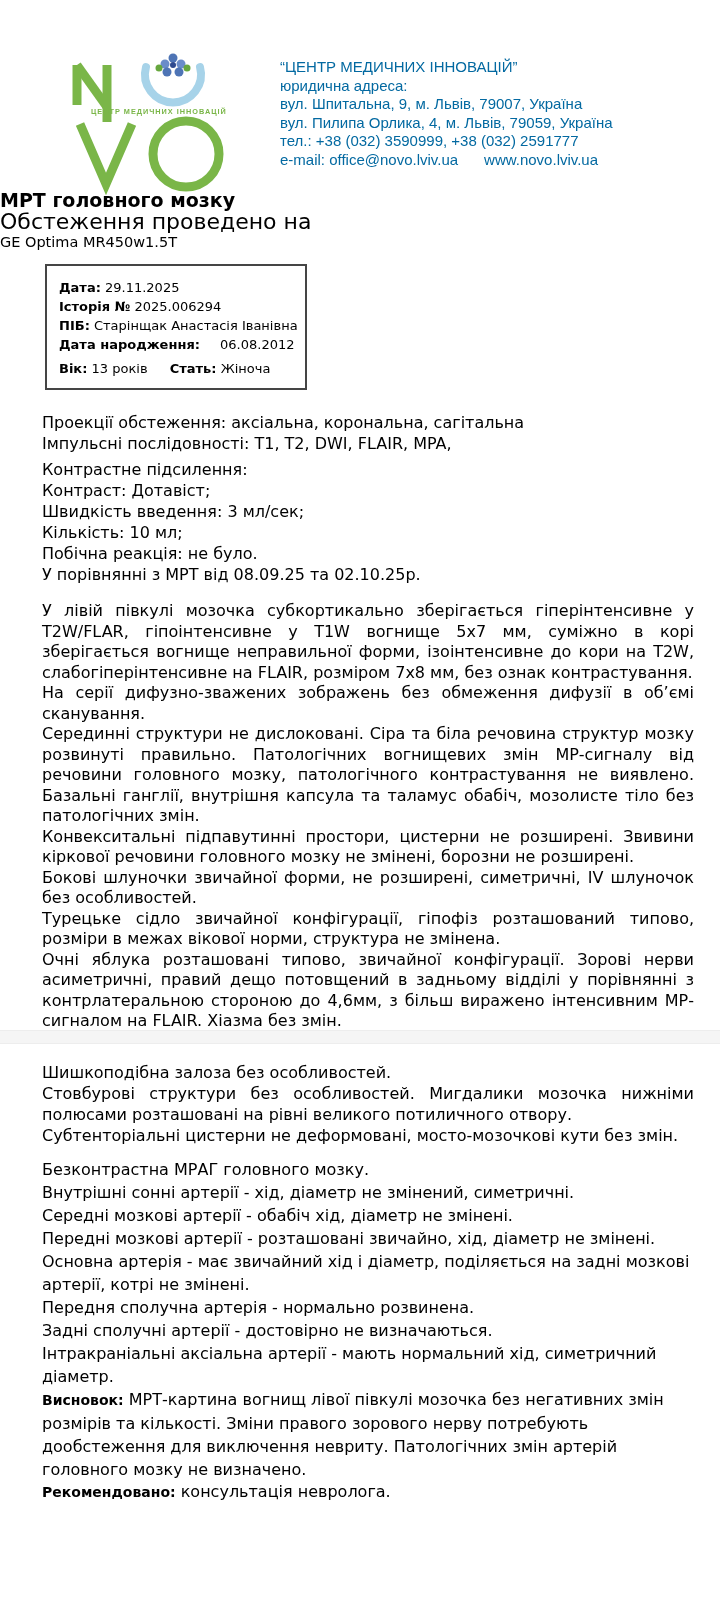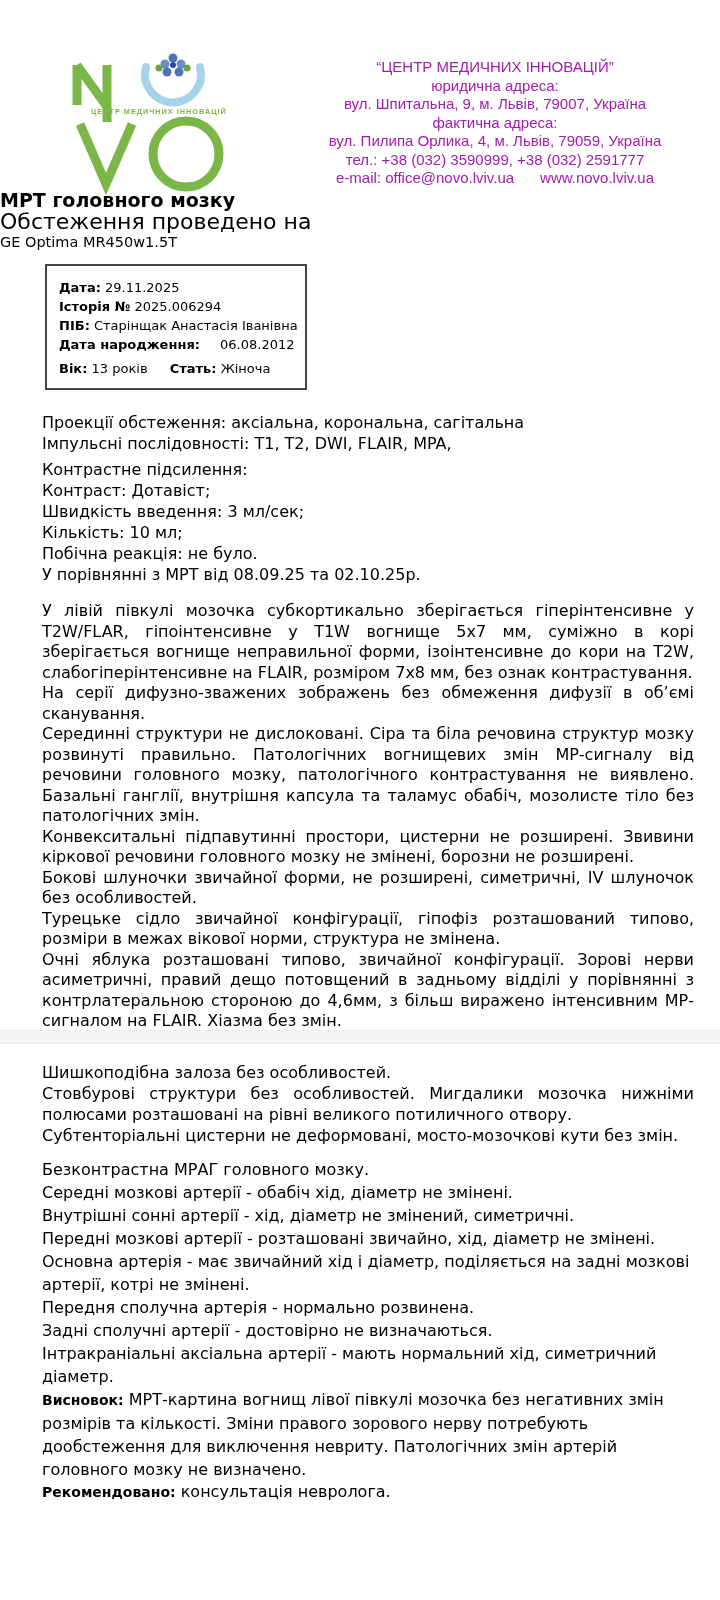--- a/index.html
+++ b/index.html
@@ -2,22 +2,22 @@
 <html><head>
 <meta charset="utf-8">
 <style>
   html,body{margin:0;padding:0;background:#ffffff;}
   .page{position:relative;width:720px;height:1600px;background:#ffffff;overflow:hidden;
         font-family:"DejaVu Sans",sans-serif;color:#000;}
 
   
   .logo-svg{position:absolute;left:58px;top:52px;width:175px;height:145px;}
 
-  .contact{position:absolute;top:58px;right:10px;width:430px;text-align:center;
-           font-family:"Liberation Sans",sans-serif;font-size:15px;line-height:18.5px;color:#a21caf;}
+  .contact{position:absolute;top:58px;right:10px;width:430px;text-align:left;
+           font-family:"Liberation Sans",sans-serif;font-size:15px;line-height:18.5px;color:#0369a1;}
   .contact .web{display:inline-block;margin-left:26px;}
 
   .title-block{position:absolute;top:190px;left:0;width:712px;text-align:left;}
   .t-main{font-size:19px;line-height:21px;font-weight:bold;}
   .t-sub{font-size:22px;line-height:21px;}
   .t-machine{font-size:14.5px;line-height:20px;}
 
   
   .patient-box{position:absolute;left:45px;top:264px;width:234px;border:2px solid #454545;
                padding:12px 12px 10px 12px;font-size:13px;line-height:19px;}
@@ -67,21 +67,20 @@
     </g>
     <text x="33" y="62" font-size="7.3" letter-spacing="1" fill="#7ab648" font-weight="bold" font-family="Liberation Sans, sans-serif">ЦЕНТР МЕДИЧНИХ ІННОВАЦІЙ</text>
     <path d="M22 72 L48 132 L74 72" stroke="#7ab648" stroke-width="9" fill="none"></path>
     <circle cx="128" cy="102" r="33" stroke="#7ab648" stroke-width="9" fill="none"></circle>
   </svg>
 
   <div class="contact">
     <div>“ЦЕНТР МЕДИЧНИХ ІННОВАЦІЙ”</div>
     <div>юридична адреса:</div>
     <div>вул. Шпитальна, 9, м. Львів, 79007, Україна</div>
-    <div>фактична адреса:</div>
     <div>вул. Пилипа Орлика, 4, м. Львів, 79059, Україна</div>
     <div>тел.: +38 (032) 3590999, +38 (032) 2591777</div>
     <div>
       <span>e-mail: office@novo.lviv.ua</span><span class="web">www.novo.lviv.ua</span>
     </div>
   </div>
 
   <div class="title-block">
     <div class="t-main">МРТ головного мозку</div>
     <div class="t-sub">Обстеження проведено на</div>
@@ -139,22 +138,22 @@
 
   <div class="doc2">
     <div>
       <p class="jp">Шишкоподібна залоза без особливостей.</p>
       <p class="jp">Стовбурові структури без особливостей. Мигдалики мозочка нижніми полюсами розташовані на рівні великого потиличного отвору.</p>
       <p class="jp">Субтенторіальні цистерни не деформовані, мосто-мозочкові кути без змін.</p>
     </div>
     <div class="g12"></div>
     <div class="mrag-block">
       <p>Безконтрастна МРАГ головного мозку.</p>
+      <p>Внутрішні сонні артерії - хід, діаметр не змінений, симетричні.</p>
       <p>Середні мозкові артерії - обабіч хід, діаметр не змінені.</p>
-      <p>Внутрішні сонні артерії - хід, діаметр не змінений, симетричні.</p>
       <p>Передні мозкові артерії - розташовані звичайно, хід, діаметр не змінені.</p>
       <p>Основна артерія - має звичайний хід і діаметр, поділяється на задні мозкові артерії, котрі не змінені.</p>
       <p>Передня сполучна артерія - нормально розвинена.</p>
       <p>Задні сполучні артерії - достовірно не визначаються.</p>
       <p>Інтракраніальні аксіальна артерії - мають нормальний хід, симетричний діаметр.</p>
     </div>
     <p class="conclusion">
       <span class="b-label">Висновок:</span>
       <span>МРТ-картина вогнищ лівої півкулі мозочка без негативних змін розмірів та кількості. Зміни правого зорового нерву потребують дообстеження для виключення невриту. Патологічних змін артерій головного мозку не визначено.</span>
     </p>

